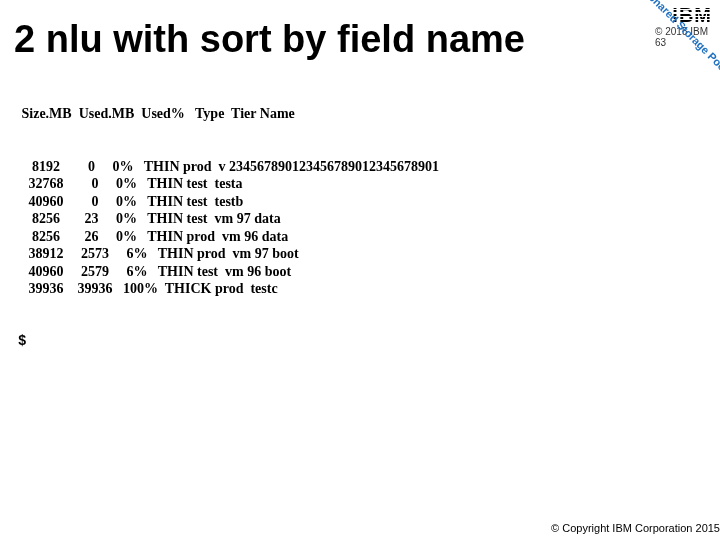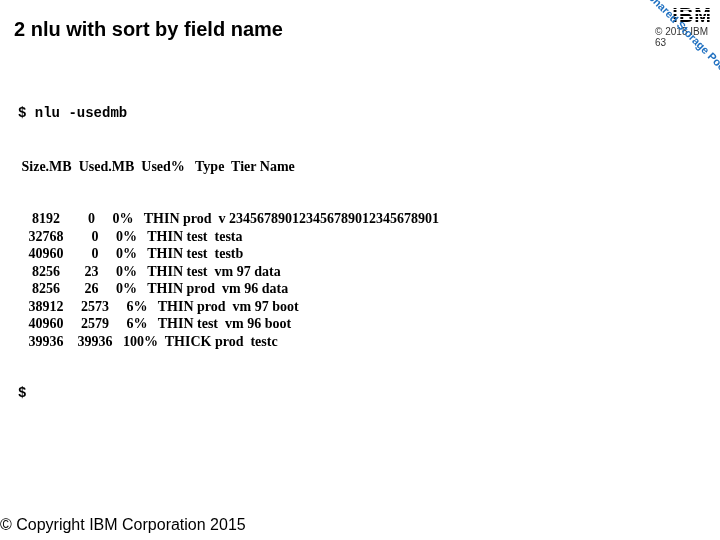--- a/index.html
+++ b/index.html
@@ -14,21 +14,21 @@
   }
   .slide {
     width: 720px;
     height: 540px;
     position: relative;
   }
   .title {
     position: absolute;
     top: 18px;
     left: 14px;
-    font-size: 20px;
+    font-size: 38px;
     font-weight: bold;
     color: #000;
   }
   .term {
     position: absolute;
     top: 70px;
     left: 18px;
     font-family: "Courier New", Courier, monospace;
     font-size: 14px;
     font-weight: bold;
@@ -36,22 +36,22 @@
     white-space: pre;
     color: #000;
   }
   .term .cmd { white-space: pre; }
   .term .row { white-space: pre; font-family: Liberation Serif, serif; }
   .footer {
     position: absolute;
     bottom: 6px;
     left: 0;
     right: 0;
-    text-align: left;
-    font-size: 16px;
+    text-align: right;
+    font-size: 11px;
     color: #000;
   }
   .logo {
     position: absolute;
     top: 4px;
     right: 8px;
     font-size: 20px;
     font-weight: 900;
     letter-spacing: 1px;
     color: #000;
@@ -100,21 +100,20 @@
   <div class="copy">
     <div>© 2015 IBM</div>
     <div>63</div>
   </div>
 
   <div class="diag">Shared Storage  Pool 5</div>
 
   <div class="title">2 nlu with sort by field name</div>
 
   <div class="term">
-    <div class="cmd">$ nlu -usedmb</div>
     <div class="row" id="term-header"> Size.MB  Used.MB  Used%   Type  Tier Name</div>
     <div id="term-rows"><div class="row">    8192        0     0%   THIN prod  v 234567890123456789012345678901</div><div class="row">   32768        0     0%   THIN test  testa</div><div class="row">   40960        0     0%   THIN test  testb</div><div class="row">    8256       23     0%   THIN test  vm 97 data</div><div class="row">    8256       26     0%   THIN prod  vm 96 data</div><div class="row">   38912     2573     6%   THIN prod  vm 97 boot</div><div class="row">   40960     2579     6%   THIN test  vm 96 boot</div><div class="row">   39936    39936   100%  THICK prod  testc</div></div>
     <div class="cmd">$</div>
   </div>
 
   <div class="footer">© Copyright IBM Corporation 2015</div>
 
 </div>
 
 </body></html>

